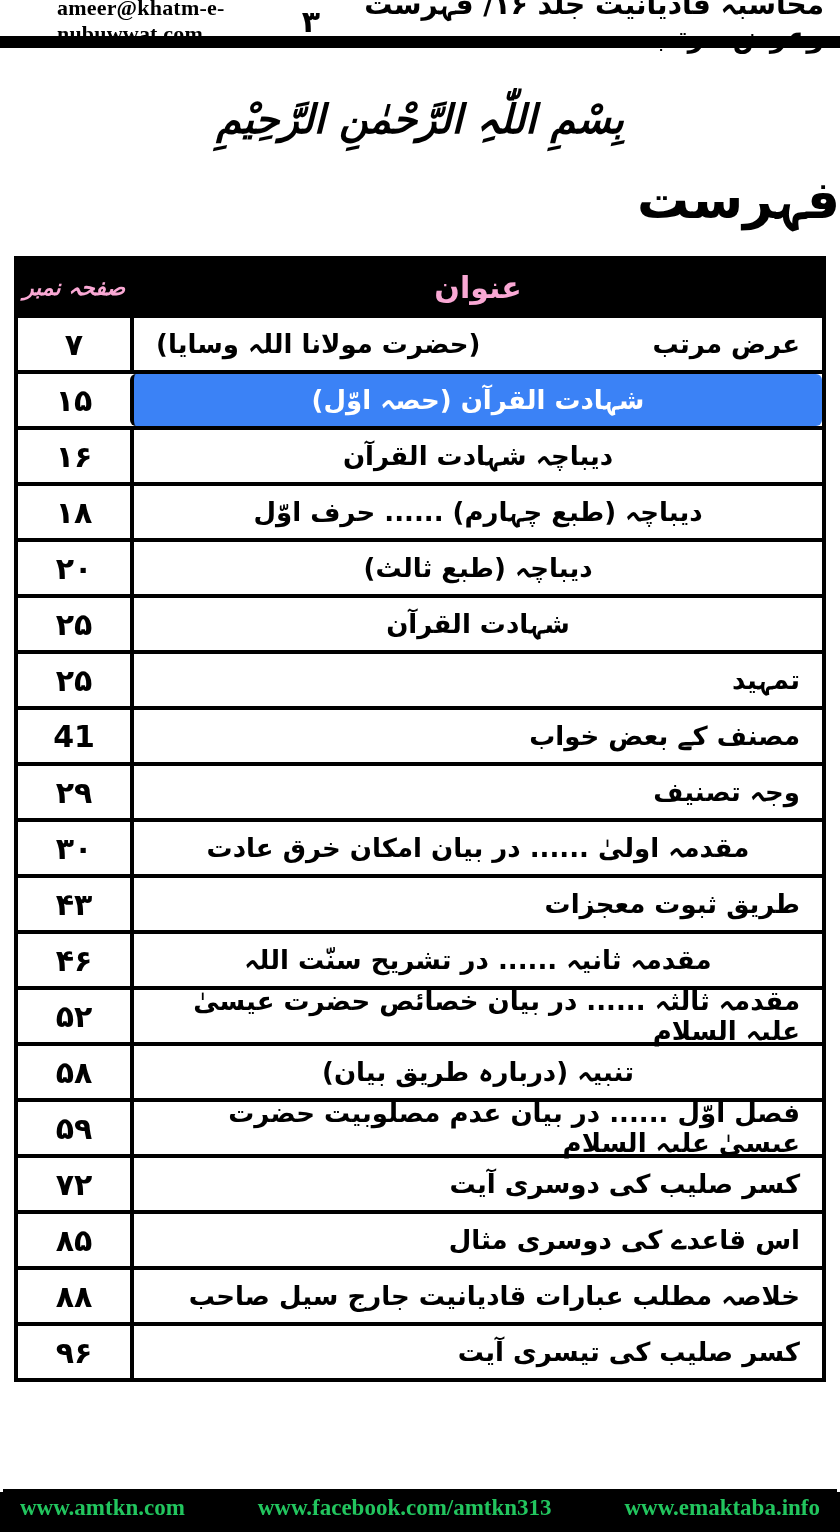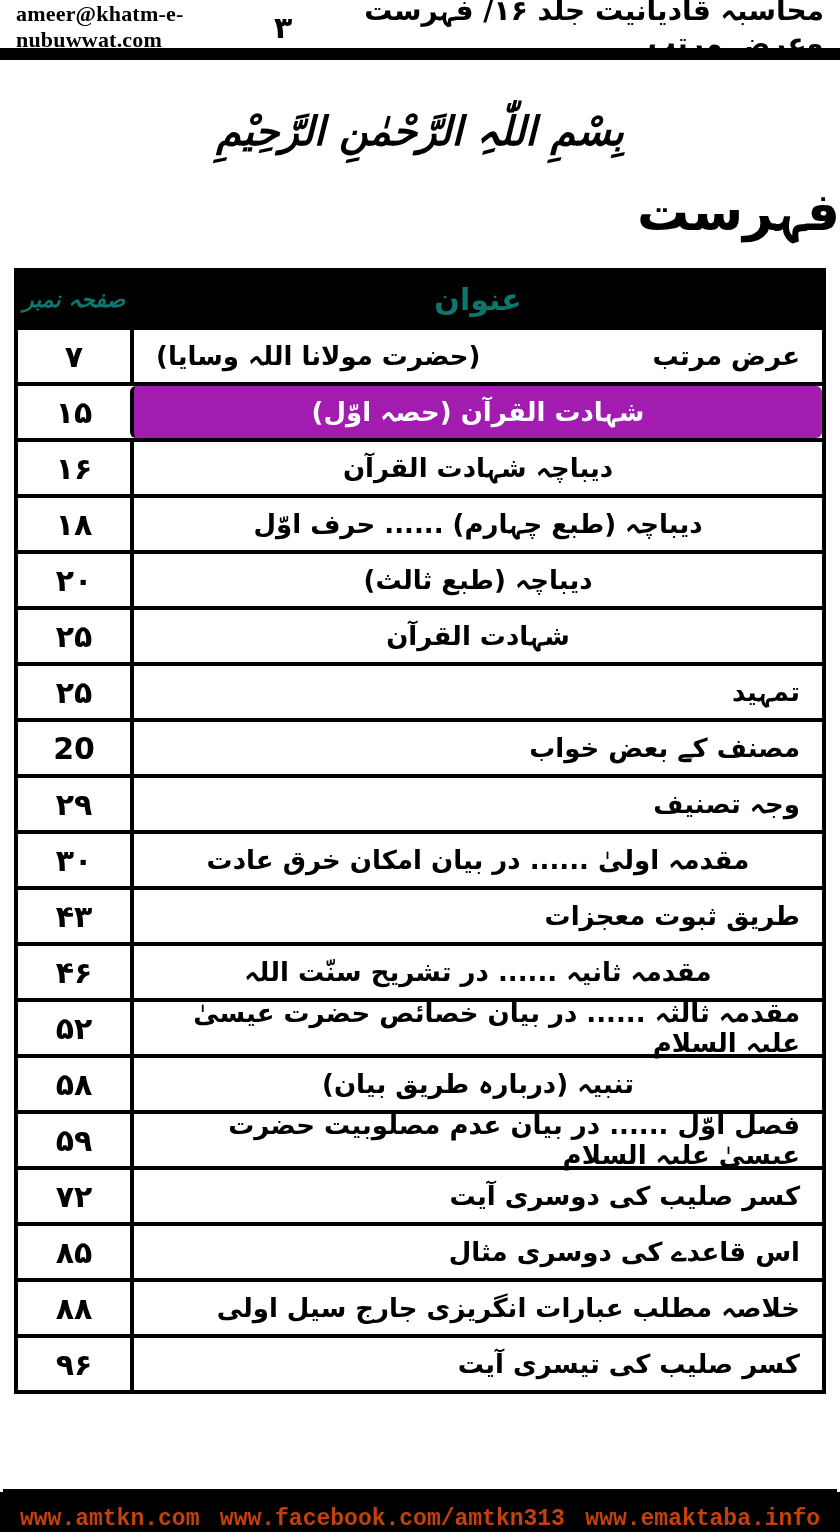--- a/index.html
+++ b/index.html
@@ -8,21 +8,22 @@
     background: #ffffff;
     font-family: "DejaVu Sans", sans-serif;
     color: #000;
     overflow: hidden;
     position: relative;
   }
   
   .page-header {
     display: flex; align-items: center; justify-content: space-between;
     padding: 10px 16px 4px 16px;
-    height: 48px;
+    height: 36px;
+    margin-left: 41px;
   }
   .email {
     font-family: "Liberation Serif", serif;
     font-weight: bold; font-size: 22px; letter-spacing: .2px;
   }
   .hdr-pageno {
     font-size: 30px; font-weight: bold;
     direction: rtl;
   }
   .hdr-title {
@@ -58,32 +59,32 @@
     font-size: 30px; font-weight: bold; direction: rtl;
   }
   .cell-title {
     flex: 1; border-left: 4px solid #000;
     display: flex; align-items: center; justify-content: center;
     direction: rtl; font-size: 26px; font-weight: bold;
     padding: 0 22px;
   }
   .cell-title.ar { justify-content: flex-start; text-align: center; } 
   .cell-title.split { justify-content: space-between; }
-  .thead { background: #000; color: #0f766e; height: 54px; }
+  .thead { background: #000; color: #f9a8d4; height: 54px; }
   .thead .cell-page { font-size: 22px; font-style: italic; font-weight: bold; }
   .thead .cell-title { border-left-color: #000; font-size: 30px; }
-  .t-row.hl .cell-title { background: #a21caf; color: #fff; border-radius: 6px; }
+  .t-row.hl .cell-title { background: #3b82f6; color: #fff; border-radius: 6px; }
   
   .footer-bar {
     position: absolute; left: 0; bottom: 8px; width: 100%;
-    background: #000; color: #c2410c;
+    background: #000; color: #22c55e;
     height: 40px;
-    display: flex; align-items: flex-end; justify-content: space-between;
+    display: flex; align-items: flex-start; justify-content: space-between;
     padding: 0 20px;
-    font-family: Liberation Mono, monospace;
+    font-family: Liberation Serif, serif;
     font-weight: bold; font-size: 23px;
     border-top: 3px solid #000;
     box-shadow: 0 -6px 0 -3px #000;
   }
 </style>
 </head>
 <body>
 
 <div class="page-header">
   <span class="email">ameer@khatm-e-nubuwwat.com</span>
@@ -135,21 +136,21 @@
     <div class="cell-page">۲۵</div>
     <div class="cell-title">شہادت القرآن</div>
   </div>
 
   <div class="t-row">
     <div class="cell-page">۲۵</div>
     <div class="cell-title ar">تمہید</div>
   </div>
 
   <div class="t-row">
-    <div class="cell-page">20</div>
+    <div class="cell-page">41</div>
     <div class="cell-title ar">مصنف کے بعض خواب</div>
   </div>
 
   <div class="t-row">
     <div class="cell-page">۲۹</div>
     <div class="cell-title ar">وجہ تصنیف</div>
   </div>
 
   <div class="t-row">
     <div class="cell-page">۳۰</div>
@@ -186,21 +187,21 @@
     <div class="cell-title ar">کسر صلیب کی دوسری آیت</div>
   </div>
 
   <div class="t-row">
     <div class="cell-page">۸۵</div>
     <div class="cell-title ar">اس قاعدے کی دوسری مثال</div>
   </div>
 
   <div class="t-row">
     <div class="cell-page">۸۸</div>
-    <div class="cell-title ar">خلاصہ مطلب عبارات انگریزی جارج سیل اولی</div>
+    <div class="cell-title ar">خلاصہ مطلب عبارات قادیانیت جارج سیل صاحب</div>
   </div>
 
   <div class="t-row">
     <div class="cell-page">۹۶</div>
     <div class="cell-title ar">کسر صلیب کی تیسری آیت</div>
   </div>
 
 </div>
 
 <div class="footer-bar">

